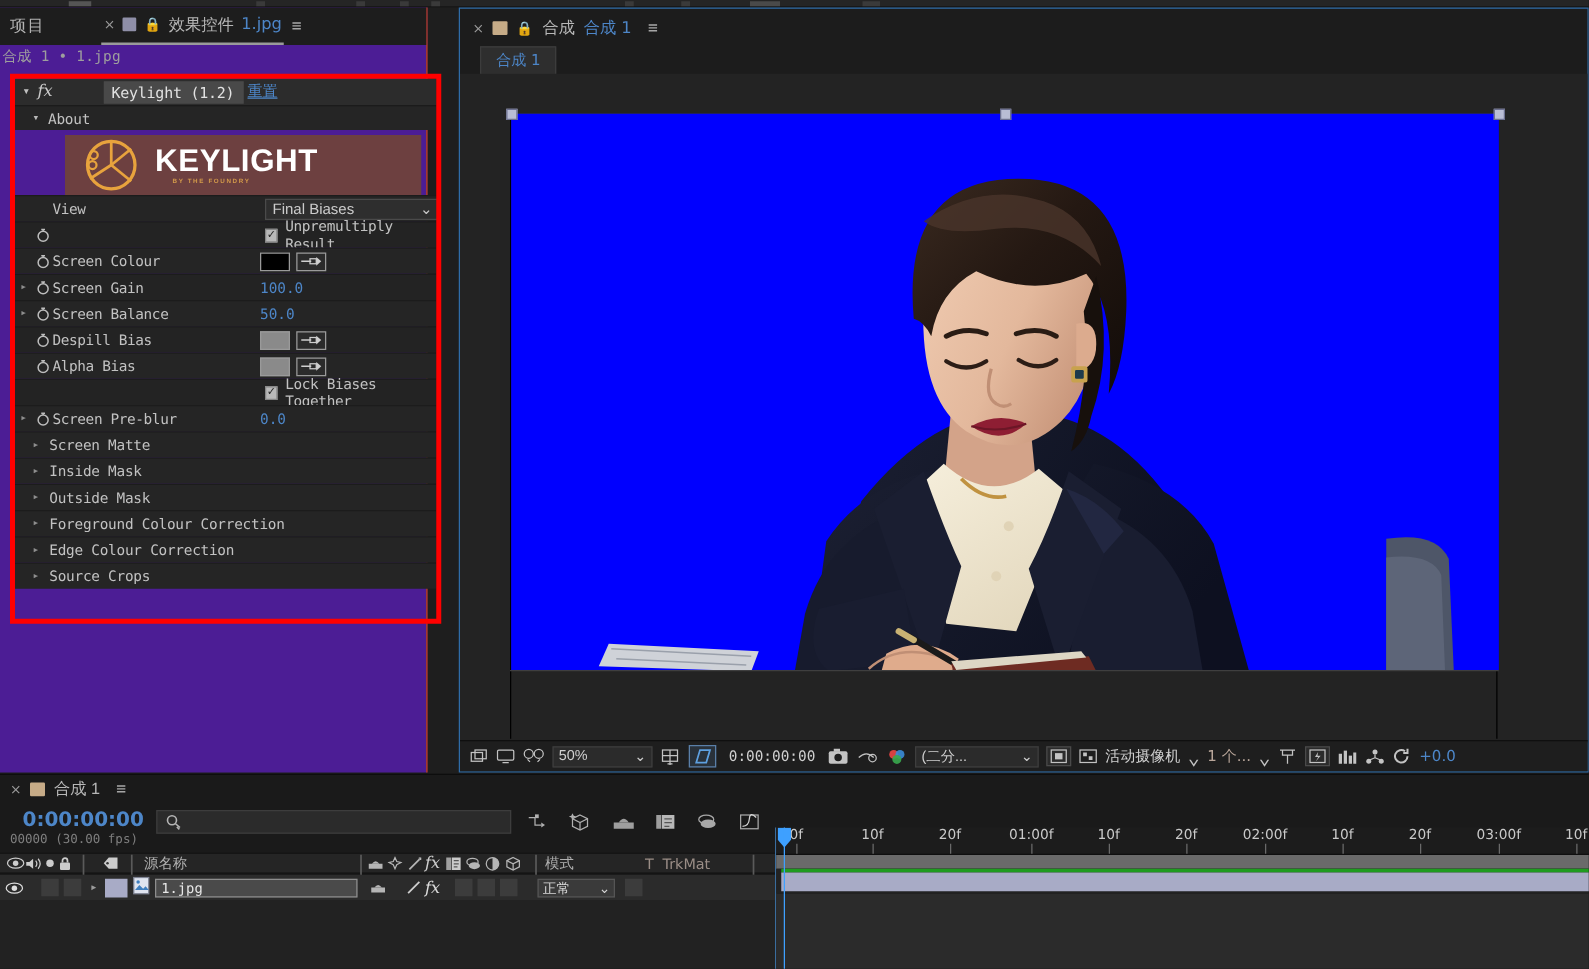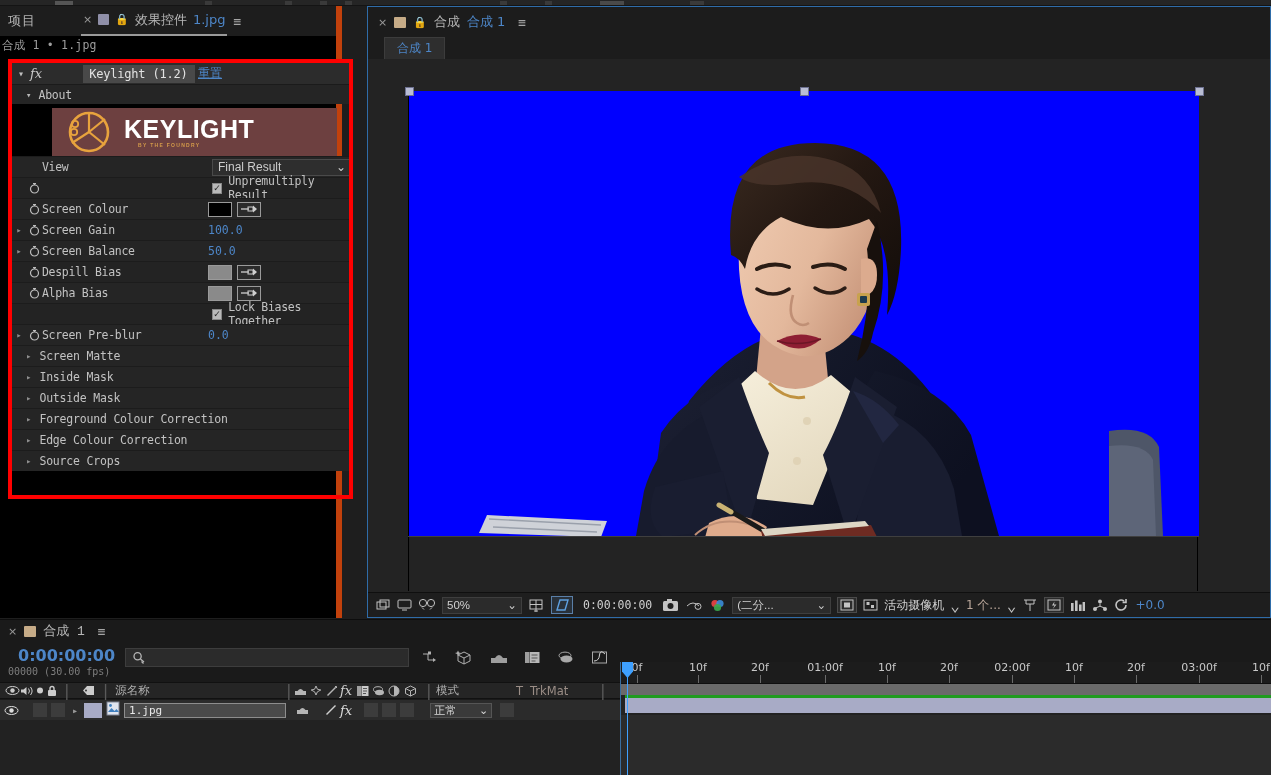--- a/index.html
+++ b/index.html
@@ -14,39 +14,39 @@
   
   .top-strip {
     position: absolute; left: 0; top: 0; width: 1271px; height: 6px;
     background: #252525; border-bottom: 1px solid #141414;
   }
   .top-strip .tk { position: absolute; top: 1px; height: 4px; background: #3a3a3a; }
 
   
   .left-panel {
     position: absolute; left: 0; top: 6px; width: 342px; height: 612px;
-    background: #000000; border-right: 6px solid #c2410c;
+    background: #4c1d95; border-right: 1px solid #c2410c;
   }
   .panel-tabbar {
     position: relative; height: 30px; background: #1d1d1d;
     display: flex; align-items: center; padding-left: 8px;
   }
   .tab-label {
     font-family: "DejaVu Sans", sans-serif;
     font-size: 13px; color: #b4b4b4; letter-spacing: 1px;
   }
   .tab-active {
     position: relative; display: flex; align-items: center; gap: 6px;
     margin-left: 45px; padding: 4px 2px 5px 2px;
     border-bottom: 2px solid #9a9a9a;
   }
   .tab-x { font-size: 11px; color: #9a9a9a; font-family: "DejaVu Sans", sans-serif;}
   .tab-sq { width: 11px; height: 11px; background: #8f8fa8; display: inline-block; border-radius:1px;}
   .lock-ico { font-size: 11px; color: #a9a9a9; font-family:"DejaVu Sans",sans-serif; font-weight:bold;}
-  .tab-cn { font-size: 13px; color: #b7b7b7; font-family: Liberation Mono, monospace;}
+  .tab-cn { font-size: 13px; color: #b7b7b7; font-family: Liberation Sans, sans-serif;}
   .tab-fn { font-size: 13px; color: #4d86c8; font-family: "DejaVu Sans", sans-serif;}
   .ham { font-size: 13px; color: #a5a5a5; margin-left: 6px; }
 
   .breadcrumb {
     height: 18px; padding-left: 2px; font-size: 11.5px; color: #9e9e9e;
     display: flex; align-items: center; letter-spacing: .2px;
   }
 
   
   .red-box {
@@ -307,21 +307,21 @@
         <span class="btxt">KEYLIGHT</span>
         <span class="bsub">BY THE FOUNDRY</span>
       </div>
 
       <div id="param-rows">
           <div class="prow">
             <span class="p-indent"></span>
             <span class="stopwatch"></span>
             <span class="p-label">View</span>
             <span class="dropdown">
-              <span>Final Result</span>
+              <span>Final Biases</span>
               <span>⌄</span>
             </span>
           </div>
           <div class="prow alt">
             <span class="p-indent"></span>
             <span class="stopwatch">
               <svg width="11" height="12" viewBox="0 0 11 12">
                 <circle cx="5.5" cy="7" r="4" fill="none" stroke="#bdbdbd" stroke-width="1.2"></circle>
                 <path d="M4 1.6h3M5.5 1.6v1.4" stroke="#bdbdbd" stroke-width="1.2"></path>
               </svg>

